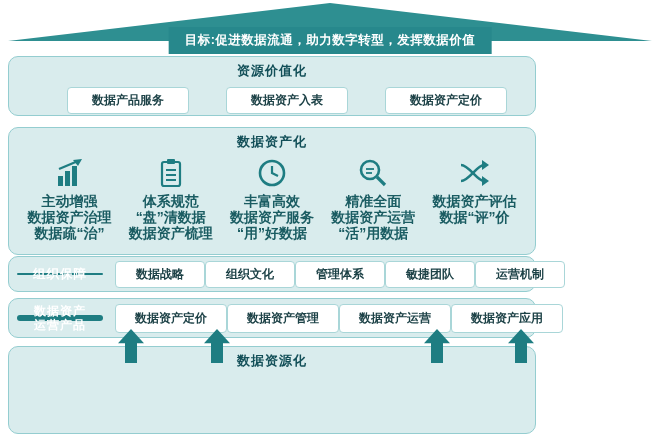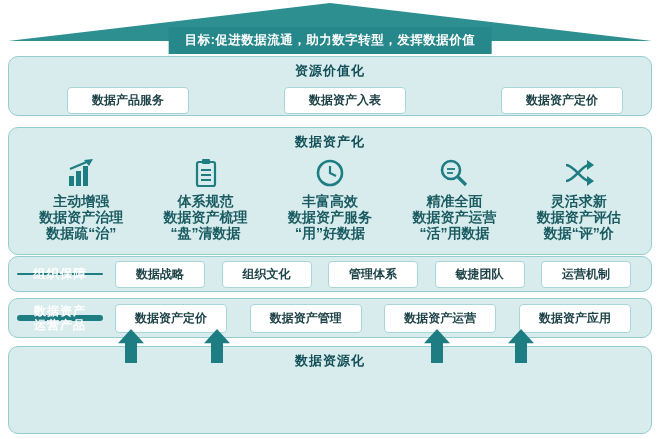--- a/index.html
+++ b/index.html
@@ -13,21 +13,21 @@
     background:#2e8f91;
     clip-path:polygon(0 100%, 50% 0, 100% 100%);
   }
   .banner {
     position:absolute; left:50%; top:27px; transform:translateX(-50%);
     background:#27888c; color:#ffffff; font-weight:bold; font-size:12.5px;
     padding:5px 16px; white-space:nowrap; letter-spacing:.5px;
   }
   
   .panel, .strip {
-    position:absolute; left:8px; width:644px; box-sizing:border-box;
+    position:absolute; left:8px; width:528px; box-sizing:border-box;
     background:#d9eced; border:1px solid #94cdd0; border-radius:10px;
   }
   .panel-title {
     text-align:center; font-weight:bold; color:#124f58; font-size:13px;
     padding-top:5px; letter-spacing:1px;
   }
   .btn {
     background:#ffffff; border:1px solid #a9d6d8; border-radius:4px;
     font-size:12px; font-weight:bold; color:#1d4247; text-align:center;
     padding:4px 0; box-sizing:border-box;
@@ -116,22 +116,22 @@
         <span class="icon">
           <svg width="32" height="32" viewBox="0 0 32 32">
             <rect x="7" y="5" width="18" height="24" rx="2" fill="none" stroke="#1e7d82" stroke-width="2.2"></rect>
             <rect x="12" y="2" width="8" height="5" rx="1" fill="#1e7d82"></rect>
             <line x1="11" y1="13" x2="21" y2="13" stroke="#1e7d82" stroke-width="2"></line>
             <line x1="11" y1="18" x2="21" y2="18" stroke="#1e7d82" stroke-width="2"></line>
             <line x1="11" y1="23" x2="21" y2="23" stroke="#1e7d82" stroke-width="2"></line>
           </svg>
         </span>
         <div class="line">体系规范</div>
+        <div class="line">“盘”清数据</div>
         <div class="line">数据资产梳理</div>
-        <div class="line">“盘”清数据</div>
       </div>
 
       <div class="col">
         <span class="icon">
           <svg width="32" height="32" viewBox="0 0 32 32">
             <circle cx="16" cy="16" r="12" fill="none" stroke="#1e7d82" stroke-width="2.6"></circle>
             <path d="M16 9 L16 16 L22 19" stroke="#1e7d82" stroke-width="2.2" fill="none"></path>
           </svg>
         </span>
         <div class="line">丰富高效</div>
@@ -155,21 +155,20 @@
 
       <div class="col">
         <span class="icon">
           <svg width="32" height="32" viewBox="0 0 32 32">
             <path d="M3 8 C 11 8, 19 24, 26 24" stroke="#1e7d82" stroke-width="2.6" fill="none"></path>
             <path d="M3 24 C 11 24, 19 8, 26 8" stroke="#1e7d82" stroke-width="2.6" fill="none"></path>
             <polygon points="24,3 31,8 24,13" fill="#1e7d82"></polygon>
             <polygon points="24,19 31,24 24,29" fill="#1e7d82"></polygon>
           </svg>
         </span>
-        <div class="line">灵活求新</div>
         <div class="line">数据资产评估</div>
         <div class="line">数据“评”价</div>
       </div>
 
     </div>
   </section>
 
   <section class="strip strip-org">
     <div class="strip-label">
       <span>组织保障</span>

